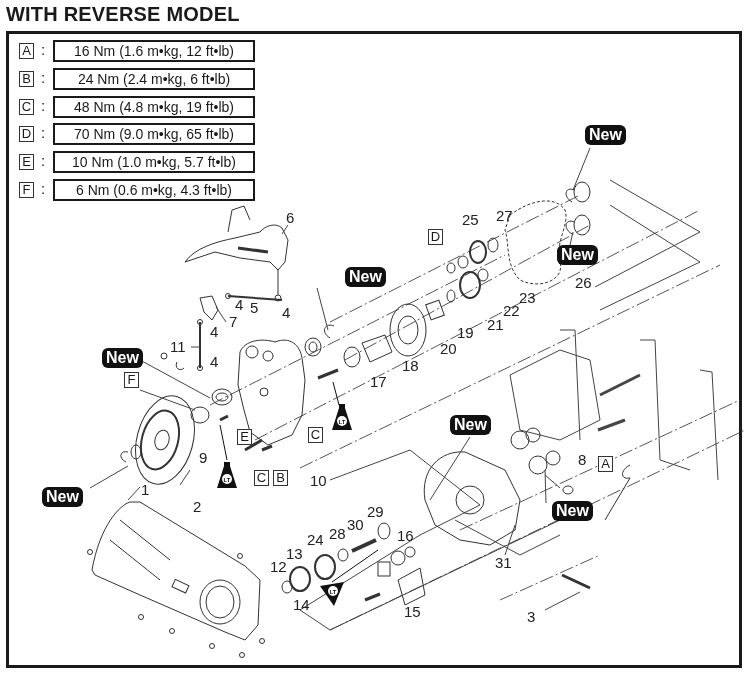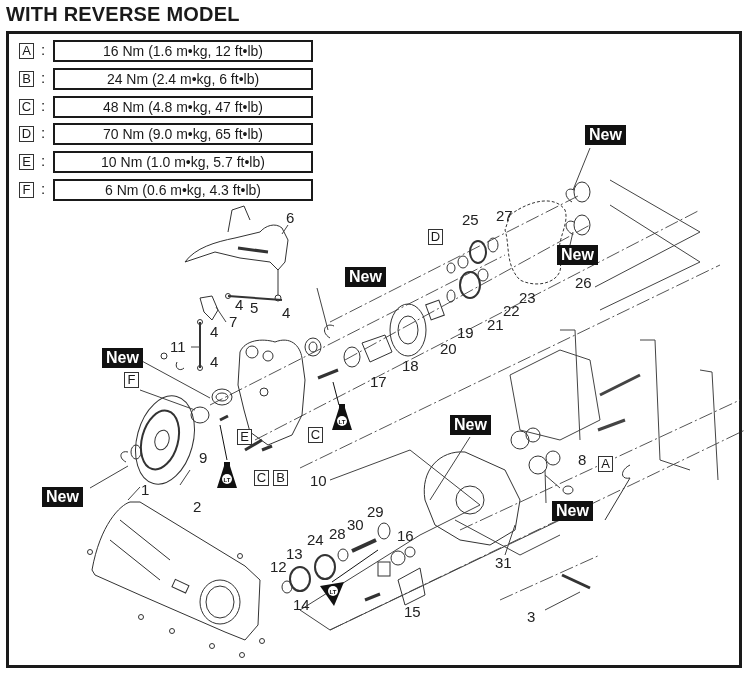--- a/index.html
+++ b/index.html
@@ -5,27 +5,27 @@
   html, body { margin: 0; padding: 0; background: #fff; }
   body { width: 754px; height: 677px; position: relative; overflow: hidden;
          font-family: "Liberation Sans", sans-serif; color: #1a1a1a; }
   .title { position: absolute; left: 6px; top: 3px; font-weight: bold; font-size: 20px; letter-spacing: 0.2px; }
   .frame { position: absolute; left: 6px; top: 31px; width: 736px; height: 637px;
            border: 3px solid #1a1a1a; box-sizing: border-box; }
   .torque-row { position: absolute; left: 13px; height: 22px; }
   .tq-letter { position: absolute; left: 6px; top: 3px; width: 13px; height: 14px;
                border: 1px solid #333; font-size: 13px; line-height: 14px; text-align: center; }
   .tq-colon { position: absolute; left: 28px; top: 1px; font-size: 15px; }
-  .tq-box { position: absolute; left: 40px; top: 0; width: 260px; height: 22px;
+  .tq-box { position: absolute; left: 40px; top: 0; width: 202px; height: 22px;
             border: 2px solid #1a1a1a; box-sizing: border-box; text-align: center;
             font-size: 14px; line-height: 19px; }
   svg.diagram { position: absolute; left: 0; top: 0; }
   .lbl { font-family: "Liberation Sans", sans-serif; font-size: 15px; fill: #222; }
   .new-tag { position: absolute; background: #111; color: #fff; font-weight: bold;
-             font-size: 16px; padding: 0 4px; line-height: 20px; height: 20px; }
+             font-size: 16px; padding: 0 4px; line-height: 20px; height: 20px; border-radius: 6px; }
   .boxl { position: absolute; border: 1px solid #333; font-size: 13px; width: 13px; height: 14px;
           line-height: 14px; text-align: center; background: #fff; }
   .lt { position: absolute; }
 </style>
 </head>
 <body>
 
 <div class="title">WITH REVERSE MODEL</div>
 
 <div class="frame"></div>
@@ -36,21 +36,21 @@
   <span class="tq-box">16 Nm (1.6 m•kg, 12 ft•lb)</span>
 </div>
 <div class="torque-row" style="top:68px">
   <span class="tq-letter">B</span>
   <span class="tq-colon">:</span>
   <span class="tq-box">24 Nm (2.4 m•kg, 6 ft•lb)</span>
 </div>
 <div class="torque-row" style="top:96px">
   <span class="tq-letter">C</span>
   <span class="tq-colon">:</span>
-  <span class="tq-box">48 Nm (4.8 m•kg, 47 ft•lb)</span>
+  <span class="tq-box">48 Nm (4.8 m•kg, 19 ft•lb)</span>
 </div>
 <div class="torque-row" style="top:123px">
   <span class="tq-letter">D</span>
   <span class="tq-colon">:</span>
   <span class="tq-box">70 Nm (9.0 m•kg, 65 ft•lb)</span>
 </div>
 <div class="torque-row" style="top:151px">
   <span class="tq-letter">E</span>
   <span class="tq-colon">:</span>
   <span class="tq-box">10 Nm (1.0 m•kg, 5.7 ft•lb)</span>

